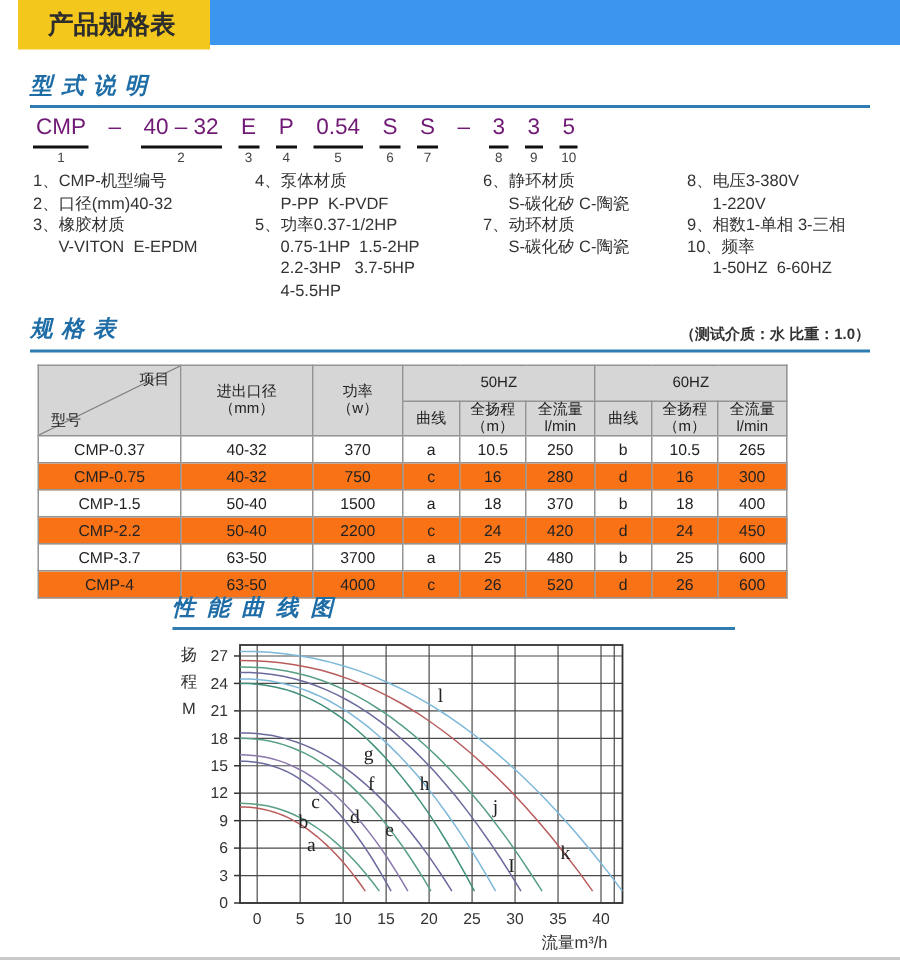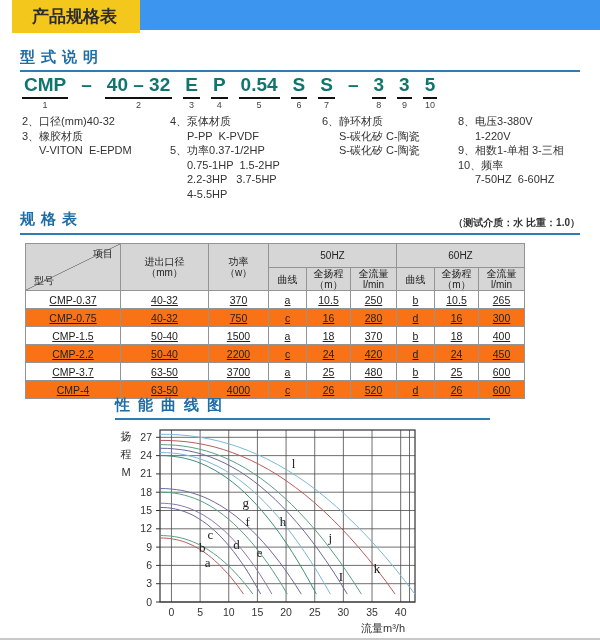--- a/index.html
+++ b/index.html
@@ -10,43 +10,43 @@
   }
   
   .topbar{position:absolute;left:0;top:0;width:600px;height:33px;margin-left:12px;}
   .topbar .bar{position:absolute;left:0;top:0;width:600px;height:30px;}
   .topbar .tab{
     position:absolute;left:0;top:0;width:128px;height:33px;box-sizing:border-box;
     padding-left:20px;line-height:33px;font-size:17px;font-weight:bold;color:#2d2d2d;
   }
   
   .sec{position:absolute;box-sizing:border-box;border-bottom:2px solid #2e7cb0;padding-bottom:3px;}
-  .sec .t{color:#1f6da6;font-weight:bold;font-size:15px;letter-spacing:6px;}
+  .sec .t{color:#1f6da6;font-weight:bold;font-size:15px;letter-spacing:6px;font-style:italic;}
   .sec .note{float:right;font-size:10px;color:#333;letter-spacing:0;margin-top:6px;font-weight:bold;}
   
   #model-code{position:absolute;left:22px;top:74px;display:flex;align-items:flex-start;gap:11px;}
   .seg{display:flex;flex-direction:column;align-items:center;}
-  .seg .seg-text{font-size:19px;font-weight:bold;color:#0f766e;line-height:22px;padding:0 2px 1px 2px;}
+  .seg .seg-text{font-size:15px;font-weight:normal;color:#701a75;line-height:22px;padding:0 2px 1px 2px;}
   .seg.u .seg-text{border-bottom:2px solid #111;}
   .seg .seg-num{font-size:9px;color:#444;margin-top:2px;line-height:9px;}
   
   #legend{position:absolute;left:22px;top:114px;width:560px;display:grid;
           grid-template-columns:148px 152px 136px auto;font-size:11px;color:#333;}
   #legend .line{line-height:14.5px;white-space:pre;}
   #legend .line.cont{padding-left:17px;}
   
   #spec-table{position:absolute;left:25px;top:243px;border-collapse:collapse;table-layout:fixed;border-radius:27px;}
   #spec-table th,#spec-table td{
     border:1px solid #949494;text-align:center;vertical-align:middle;
     font-size:10.5px;font-weight:normal;color:#222;padding:0;
   }
   #spec-table thead th{background:#d6d6d6;font-size:10px;line-height:11px;}
   #spec-table .h1 th{height:23px;}
   #spec-table .h2 th{height:22px;}
-  #spec-table tbody td{height:17px;background:#ffffff;text-decoration:underline;}
+  #spec-table tbody td{height:17px;background:#ffffff;}
   #spec-table tbody tr.alt td{background:#f97316;}
   #spec-table .corner{position:relative;padding:0;}
   #spec-table .corner .diag{position:absolute;inset:0;
     background:linear-gradient(to bottom right,transparent calc(50% - .7px),#8a8a8a calc(50% - .2px),#8a8a8a calc(50% + .2px),transparent calc(50% + .7px));}
   #spec-table .corner .ctop{position:absolute;top:4px;right:7px;font-size:10px;}
   #spec-table .corner .cbot{position:absolute;bottom:4px;left:8px;font-size:10px;}
   
   #chart{position:absolute;left:0;top:420px;}
 </style>
 </head>
@@ -107,43 +107,45 @@
       <div class="seg-num">9</div>
     </div>
     <div class="seg u">
       <div class="seg-text">5</div>
       <div class="seg-num">10</div>
     </div>
   </div>
 
 <div id="legend">
     <div>
+      <div class="line">1、CMP-机型编号</div>
       <div class="line">2、口径(mm)40-32</div>
       <div class="line">3、橡胶材质</div>
       <div class="line cont">V-VITON  E-EPDM</div>
     </div>
     <div>
       <div class="line">4、泵体材质</div>
       <div class="line cont">P-PP  K-PVDF</div>
       <div class="line">5、功率0.37-1/2HP</div>
       <div class="line cont">0.75-1HP  1.5-2HP</div>
       <div class="line cont">2.2-3HP   3.7-5HP</div>
       <div class="line cont">4-5.5HP</div>
     </div>
     <div>
       <div class="line">6、静环材质</div>
       <div class="line cont">S-碳化矽 C-陶瓷</div>
+      <div class="line">7、动环材质</div>
       <div class="line cont">S-碳化矽 C-陶瓷</div>
     </div>
     <div>
       <div class="line">8、电压3-380V</div>
       <div class="line cont">1-220V</div>
       <div class="line">9、相数1-单相 3-三相</div>
       <div class="line">10、频率</div>
-      <div class="line cont">7-50HZ  6-60HZ</div>
+      <div class="line cont">1-50HZ  6-60HZ</div>
     </div>
   </div>
 
 <div class="sec" style="left:20px;top:210px;width:560px;">
   <span class="note">（测试介质：水 比重：1.0）</span>
   <span class="t">规格表</span>
 </div>
 
 <table id="spec-table">
   <colgroup>

